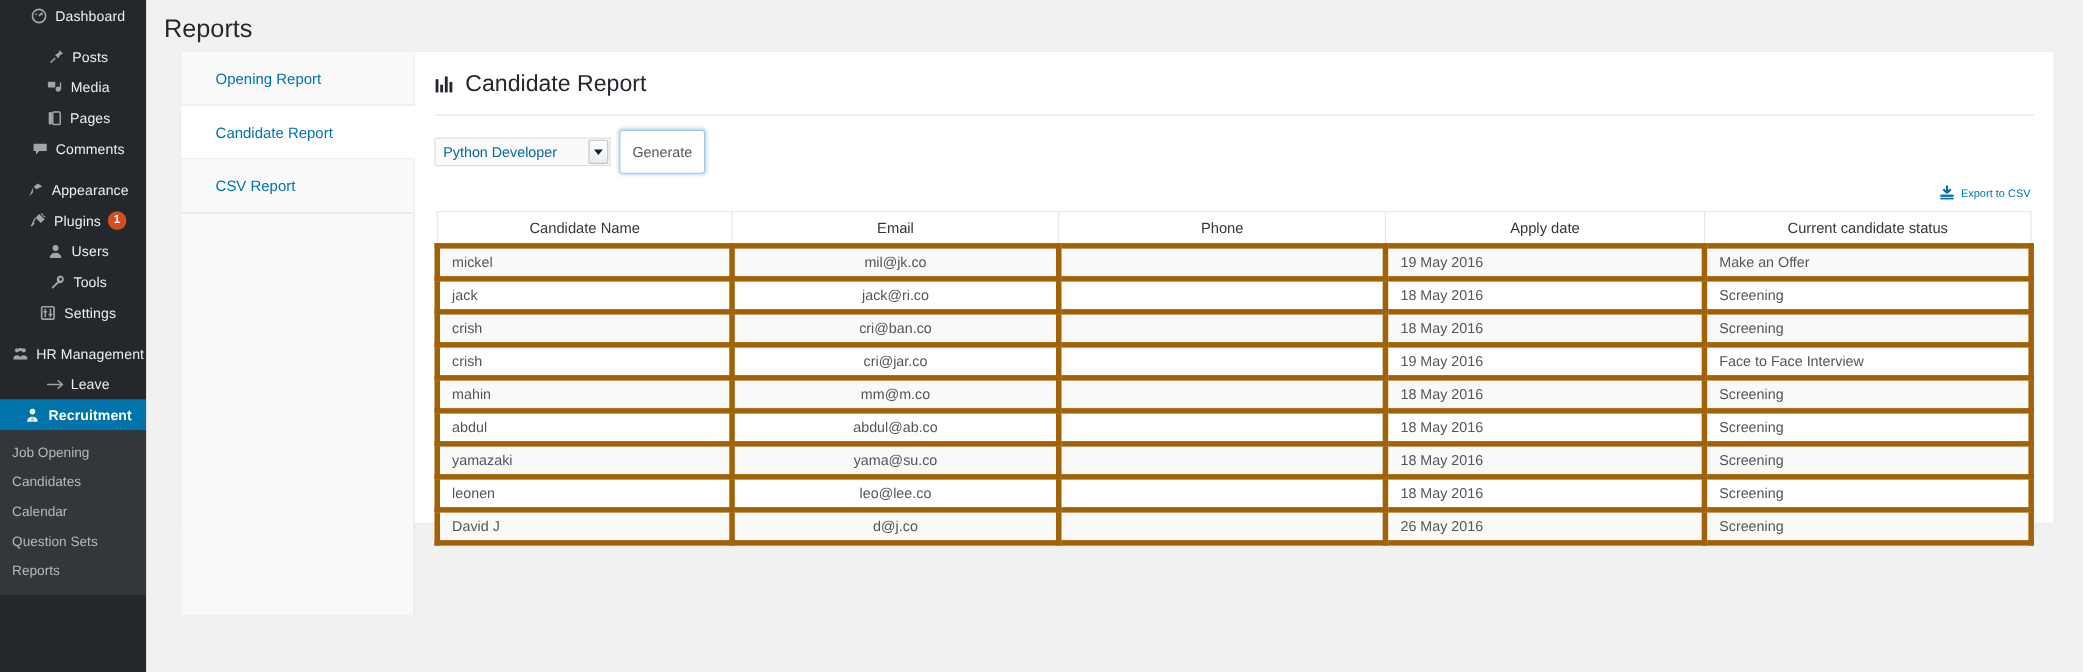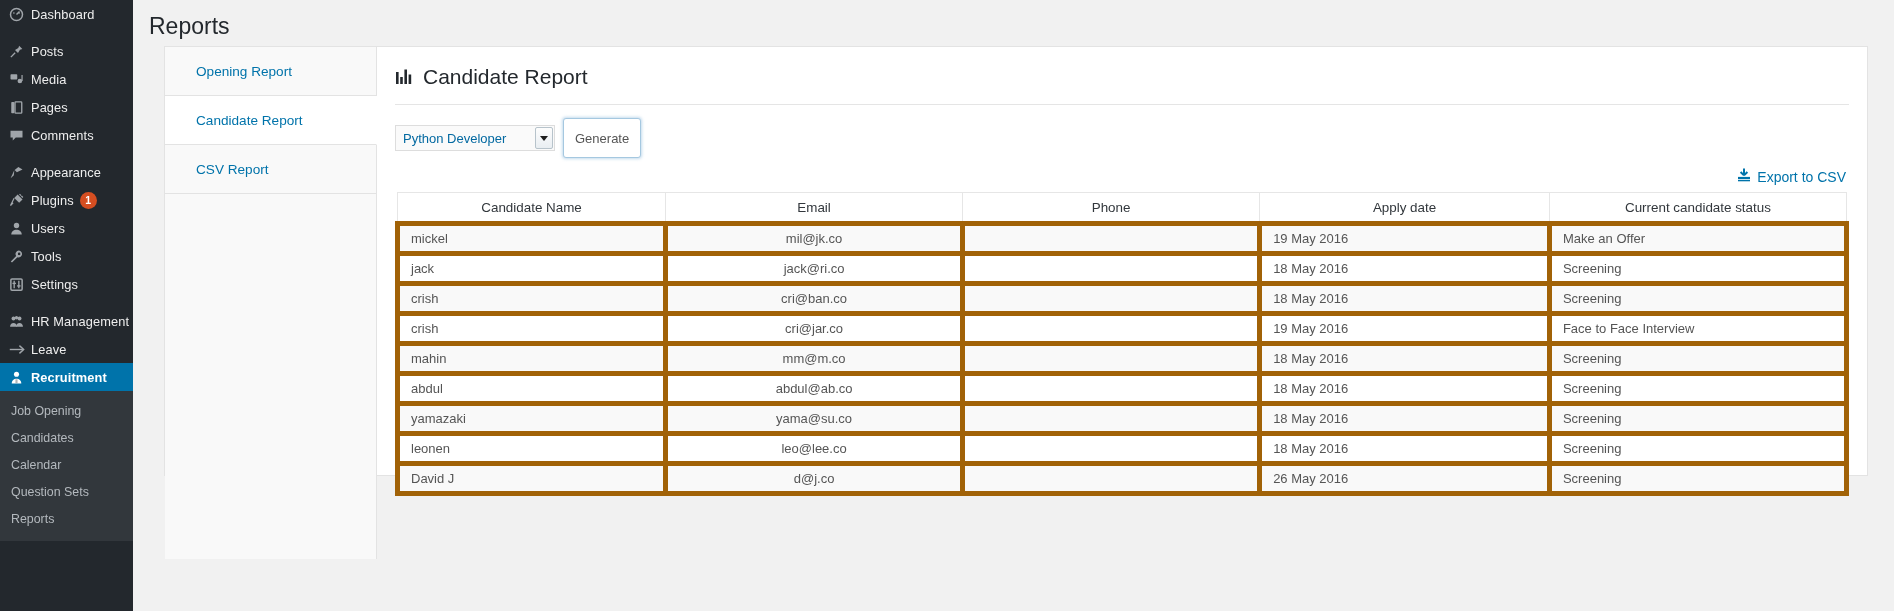--- a/index.html
+++ b/index.html
@@ -29,20 +29,21 @@
 
   .menu-item {
     position: relative;
     display: flex;
     align-items: center;
     height: 28px;
     padding-left: 9px;
     color: #eee;
     cursor: pointer;
     white-space: nowrap;
+    justify-content: center;
   }
   .menu-item .mi-ico {
     width: 20px;
     min-width: 20px;
     display: inline-flex;
     align-items: center;
     justify-content: flex-start;
     color: #a0a5aa;
     font-size: 14px;
     line-height: 1;
@@ -219,21 +220,21 @@
   #export-row {
     display: flex;
     justify-content: flex-end;
     margin-top: 10px;
     padding-right: 3px;
   }
   #export-link {
     display: inline-flex;
     align-items: center;
     gap: 6px;
-    font-size: 14px;
+    font-size: 10px;
     color: #0073aa;
     text-decoration: none;
     cursor: pointer;
   }
 
   
   table#report-table {
     width: 100%;
     border-collapse: collapse;
     margin-top: 7px;

